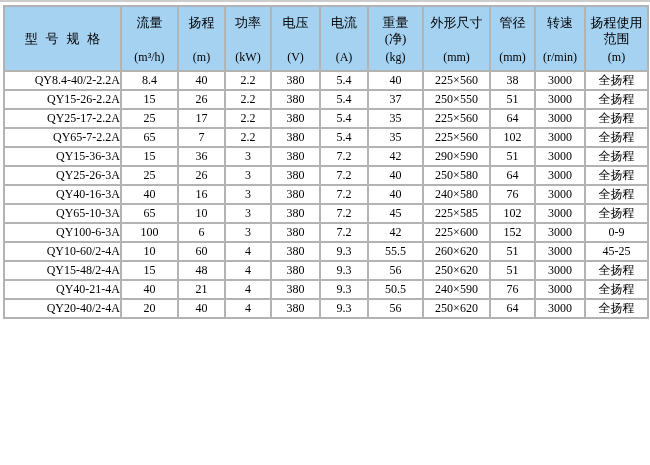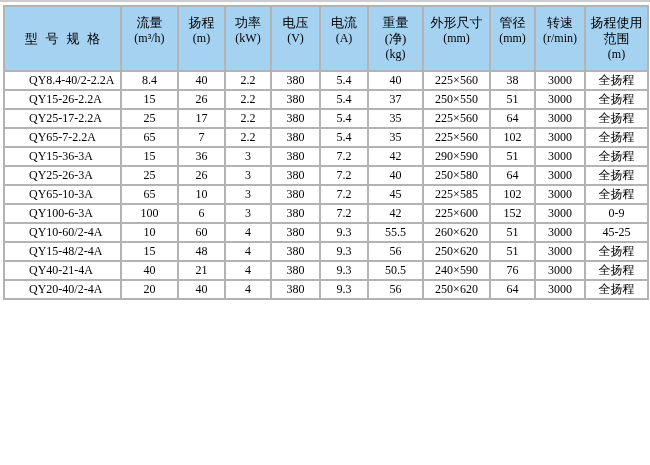--- a/index.html
+++ b/index.html
@@ -47,20 +47,21 @@
     background: #a6d2f2;
     font-weight: normal;
     height: 63px;
     vertical-align: middle;
   }
   .hcell {
     box-sizing: border-box;
     height: 63px;
     display: flex;
     flex-direction: column;
+    justify-content: space-between;
     align-items: center;
     padding: 8px 0 6px 0;
   }
   .hcell.center-only {
     justify-content: center;
     font-family: Liberation Mono, monospace;
   }
   .hcell .lbl {
     font-size: 13px;
     line-height: 16px;
@@ -74,21 +75,21 @@
     font-size: 12px;
     line-height: 14px;
   }
   table.spec td {
     height: 17px;
     font-size: 12px;
     text-align: center;
     vertical-align: middle;
   }
   table.spec td.model {
-    text-align: left;
+    text-align: right;
     padding-left: 24px;
   }
 </style>
 </head>
 <body>
 
 <div class="page">
   <div class="top-rule"></div>
   <div class="table-wrap">
     <table class="spec">
@@ -271,20 +272,33 @@
             <td>3</td>
             <td>380</td>
             <td>7.2</td>
             <td>40</td>
             <td>250×580</td>
             <td>64</td>
             <td>3000</td>
             <td>全扬程</td>
           </tr>
           <tr>
+            <td class="model">QY40-16-3A</td>
+            <td>40</td>
+            <td>16</td>
+            <td>3</td>
+            <td>380</td>
+            <td>7.2</td>
+            <td>40</td>
+            <td>240×580</td>
+            <td>76</td>
+            <td>3000</td>
+            <td>全扬程</td>
+          </tr>
+          <tr>
             <td class="model">QY65-10-3A</td>
             <td>65</td>
             <td>10</td>
             <td>3</td>
             <td>380</td>
             <td>7.2</td>
             <td>45</td>
             <td>225×585</td>
             <td>102</td>
             <td>3000</td>

